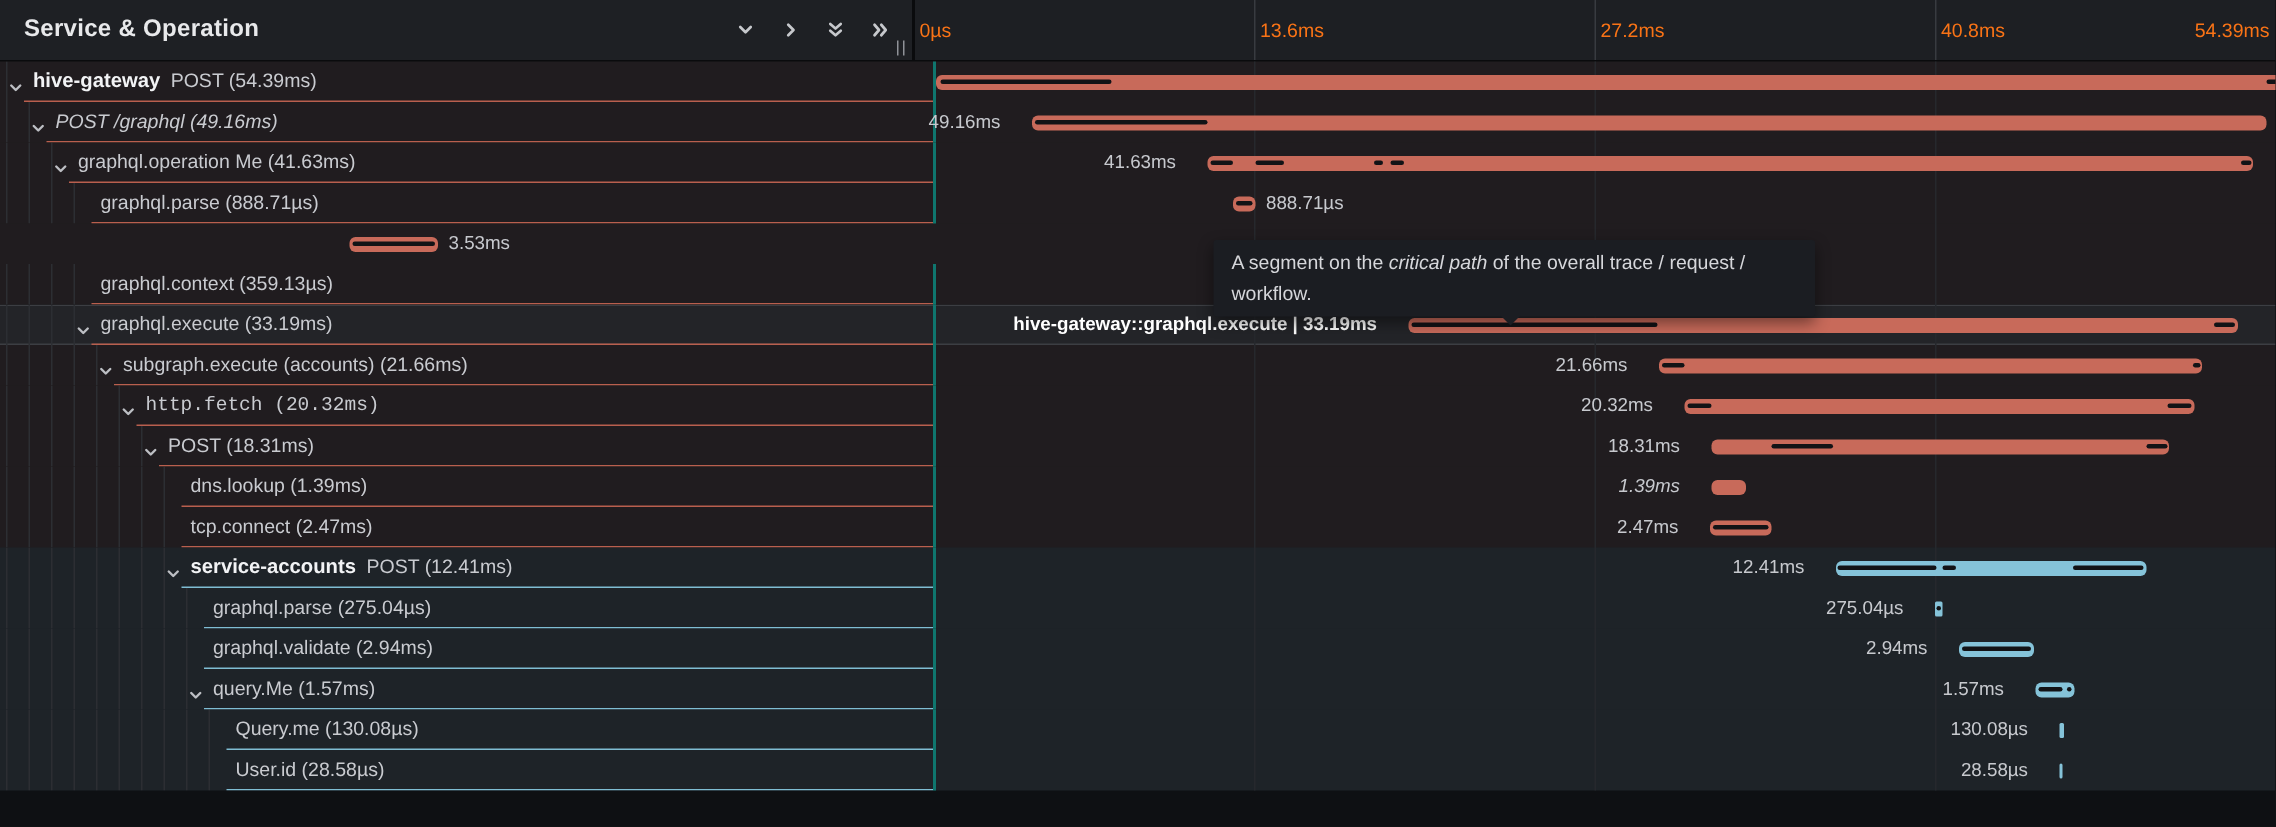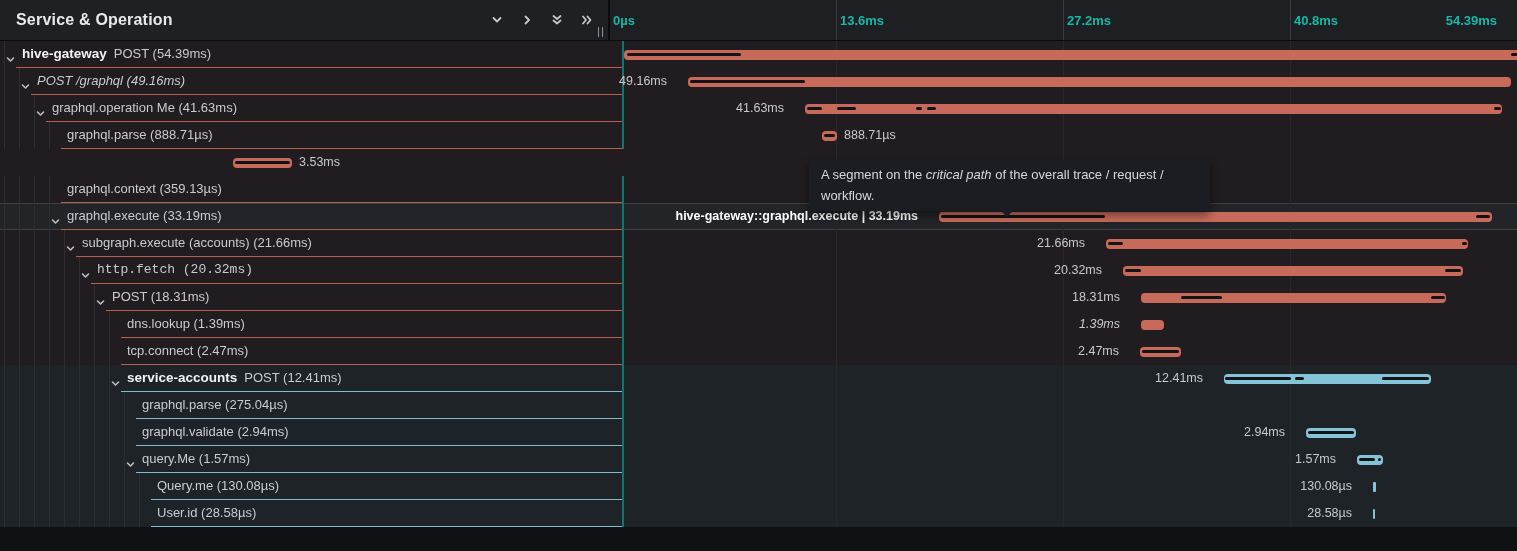--- a/index.html
+++ b/index.html
@@ -13,21 +13,21 @@
     width:610px; background:#1e2024; border-right:2px solid #0a0b0d;
     display:flex; align-items:center; padding:0 6px 0 16px; position:relative;
   }
   .page-title { font-size:16px; font-weight:700; color:#e8e9eb; flex:1; letter-spacing:.2px; }
   .hicon { width:30px; height:26px; display:flex; align-items:center; justify-content:center; cursor:pointer; }
   .hicon svg { stroke:#c6c8cc; fill:none; stroke-width:1.8; stroke-linecap:round; stroke-linejoin:round; }
   .grip { position:absolute; right:5px; bottom:3px; display:flex; gap:2.5px; }
   .grip i { display:block; width:1.5px; height:10px; background:#8f9298; }
   .header-right { flex:1; position:relative; background:#1d1f23; }
   .htick { position:absolute; top:0; bottom:0; width:1px; background:#383b40; }
-  .axis-label { position:absolute; top:50%; transform:translateY(-50%); font-size:13px; color:#14b8a6; white-space:nowrap;font-weight:bold; }
+  .axis-label { position:absolute; top:50%; transform:translateY(-50%); font-size:13px; color:#f97316; white-space:nowrap; }
 
   
   .body { position:relative; width:1517px; height:486px; background:#17181c; }
   .grid { position:absolute; left:610px; top:0; height:486px; width:907px; z-index:1; }
   .gridline { position:absolute; top:0; bottom:0; width:1px; background:#26282d; }
 
   .row { position:relative; display:flex; height:27px; }
   .row.svc-hive     { background:rgba(202,106,89,0.055); }
   .row.svc-accounts { background:rgba(133,195,217,0.065); }
   .row.hovered { background:rgba(255,255,255,0.055); box-shadow: inset 0 1px 0 #3c3e43, inset 0 -1px 0 #3c3e43; }
@@ -89,21 +89,21 @@
         </span>
     </div>
     <div class="header-right" id="axis">
         <span class="axis-label" style="left: 3px;">0µs</span>
         <div class="htick" style="left: 226px;"></div>
         <span class="axis-label" style="left: 230px;">13.6ms</span>
         <div class="htick" style="left: 453px;"></div>
         <span class="axis-label" style="left: 457px;">27.2ms</span>
         <div class="htick" style="left: 680px;"></div>
         <span class="axis-label" style="left: 684px;">40.8ms</span>
-        <span class="axis-label" style="right: 20px;">54.39ms</span>
+        <span class="axis-label" style="right: 4px;">54.39ms</span>
       </div>
   </div>
 
   <div class="body">
     <div class="grid" id="grid">
         <div class="gridline" style="left: 226px;"></div>
         <div class="gridline" style="left: 453px;"></div>
         <div class="gridline" style="left: 680px;"></div>
       </div>
     <div id="rows">
@@ -356,20 +356,26 @@
             <i class="guide" style="left: 34px;"></i>
             <i class="guide" style="left: 49px;"></i>
             <i class="guide" style="left: 64px;"></i>
             <i class="guide" style="left: 79px;"></i>
             <i class="guide" style="left: 94px;"></i>
             <i class="guide" style="left: 109px;"></i>
             <i class="guide" style="left: 124px;"></i>
             <i class="underline" style="left: 136px; background: rgb(127, 189, 211);"></i>
             <span class="tree-label" style="left: 142px;"><span>graphql.parse (275.04µs)</span></span>
           </div>
+          <div class="bar-cell">
+            <div class="bar" style="left: 666px; width: 5px; background: rgb(133, 195, 217); border-radius: 1px;">
+              <i class="crit" style="left: 1px; width: 3px; background: rgb(18, 19, 22);"></i>
+            </div>
+            <span class="bar-label" style="right: 248px;">275.04µs</span>
+          </div>
         </div>
         <div class="row svc-accounts">
           <div class="name-cell">
             <i class="guide" style="left: 4px;"></i>
             <i class="guide" style="left: 19px;"></i>
             <i class="guide" style="left: 34px;"></i>
             <i class="guide" style="left: 49px;"></i>
             <i class="guide" style="left: 64px;"></i>
             <i class="guide" style="left: 79px;"></i>
             <i class="guide" style="left: 94px;"></i>

